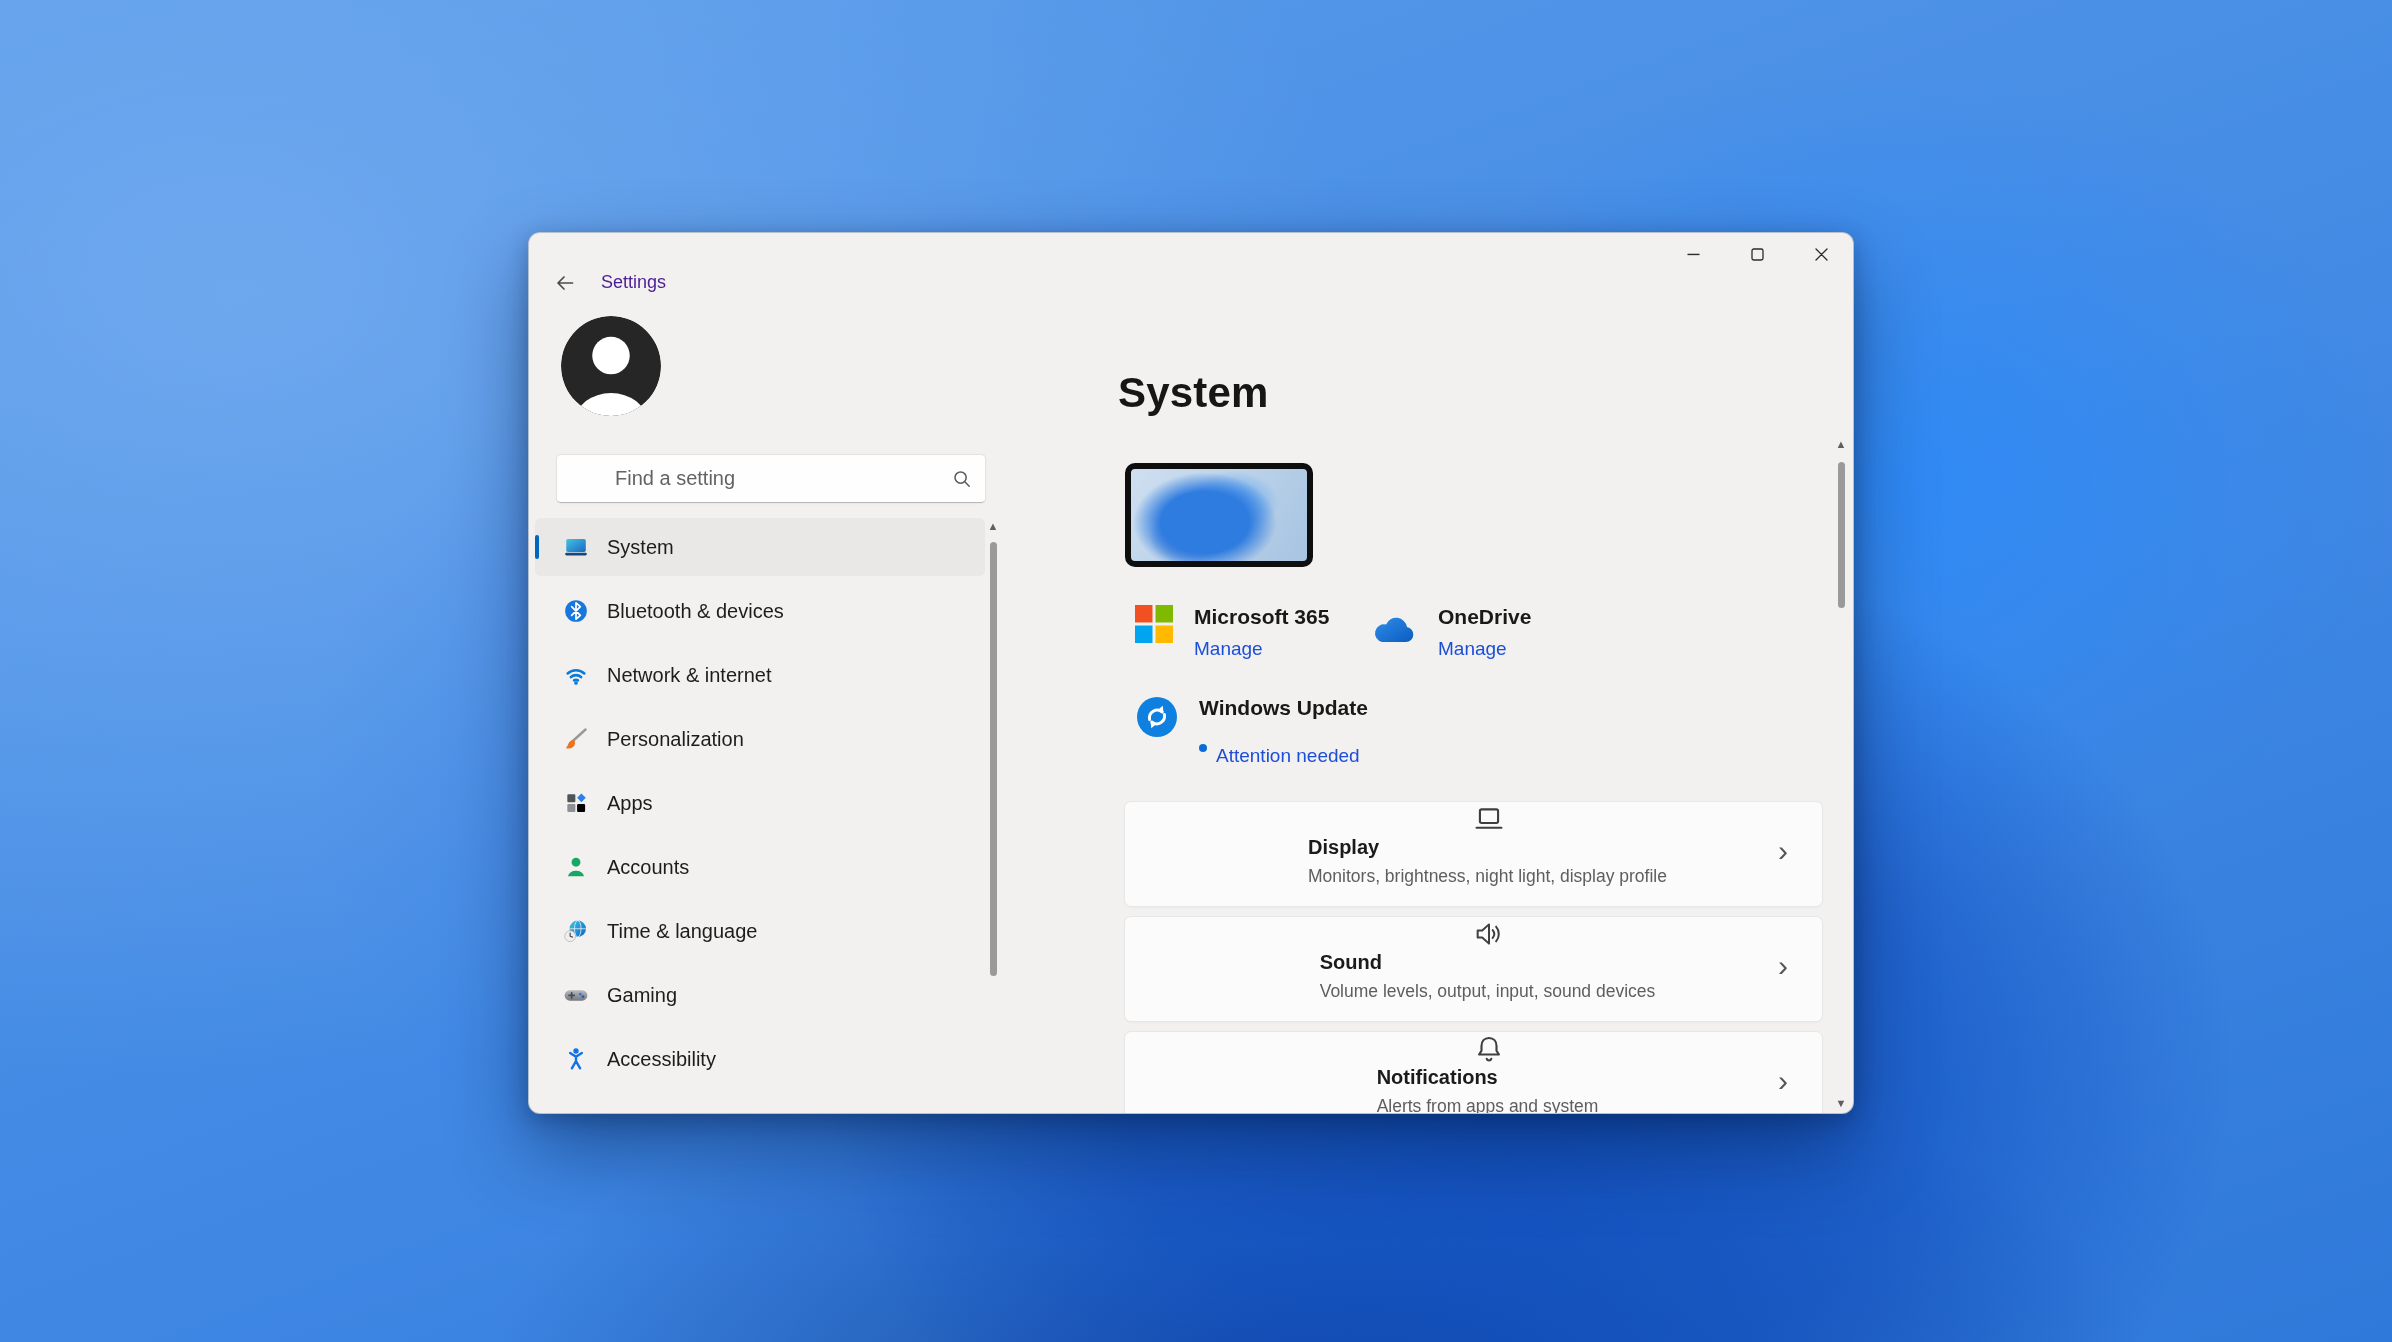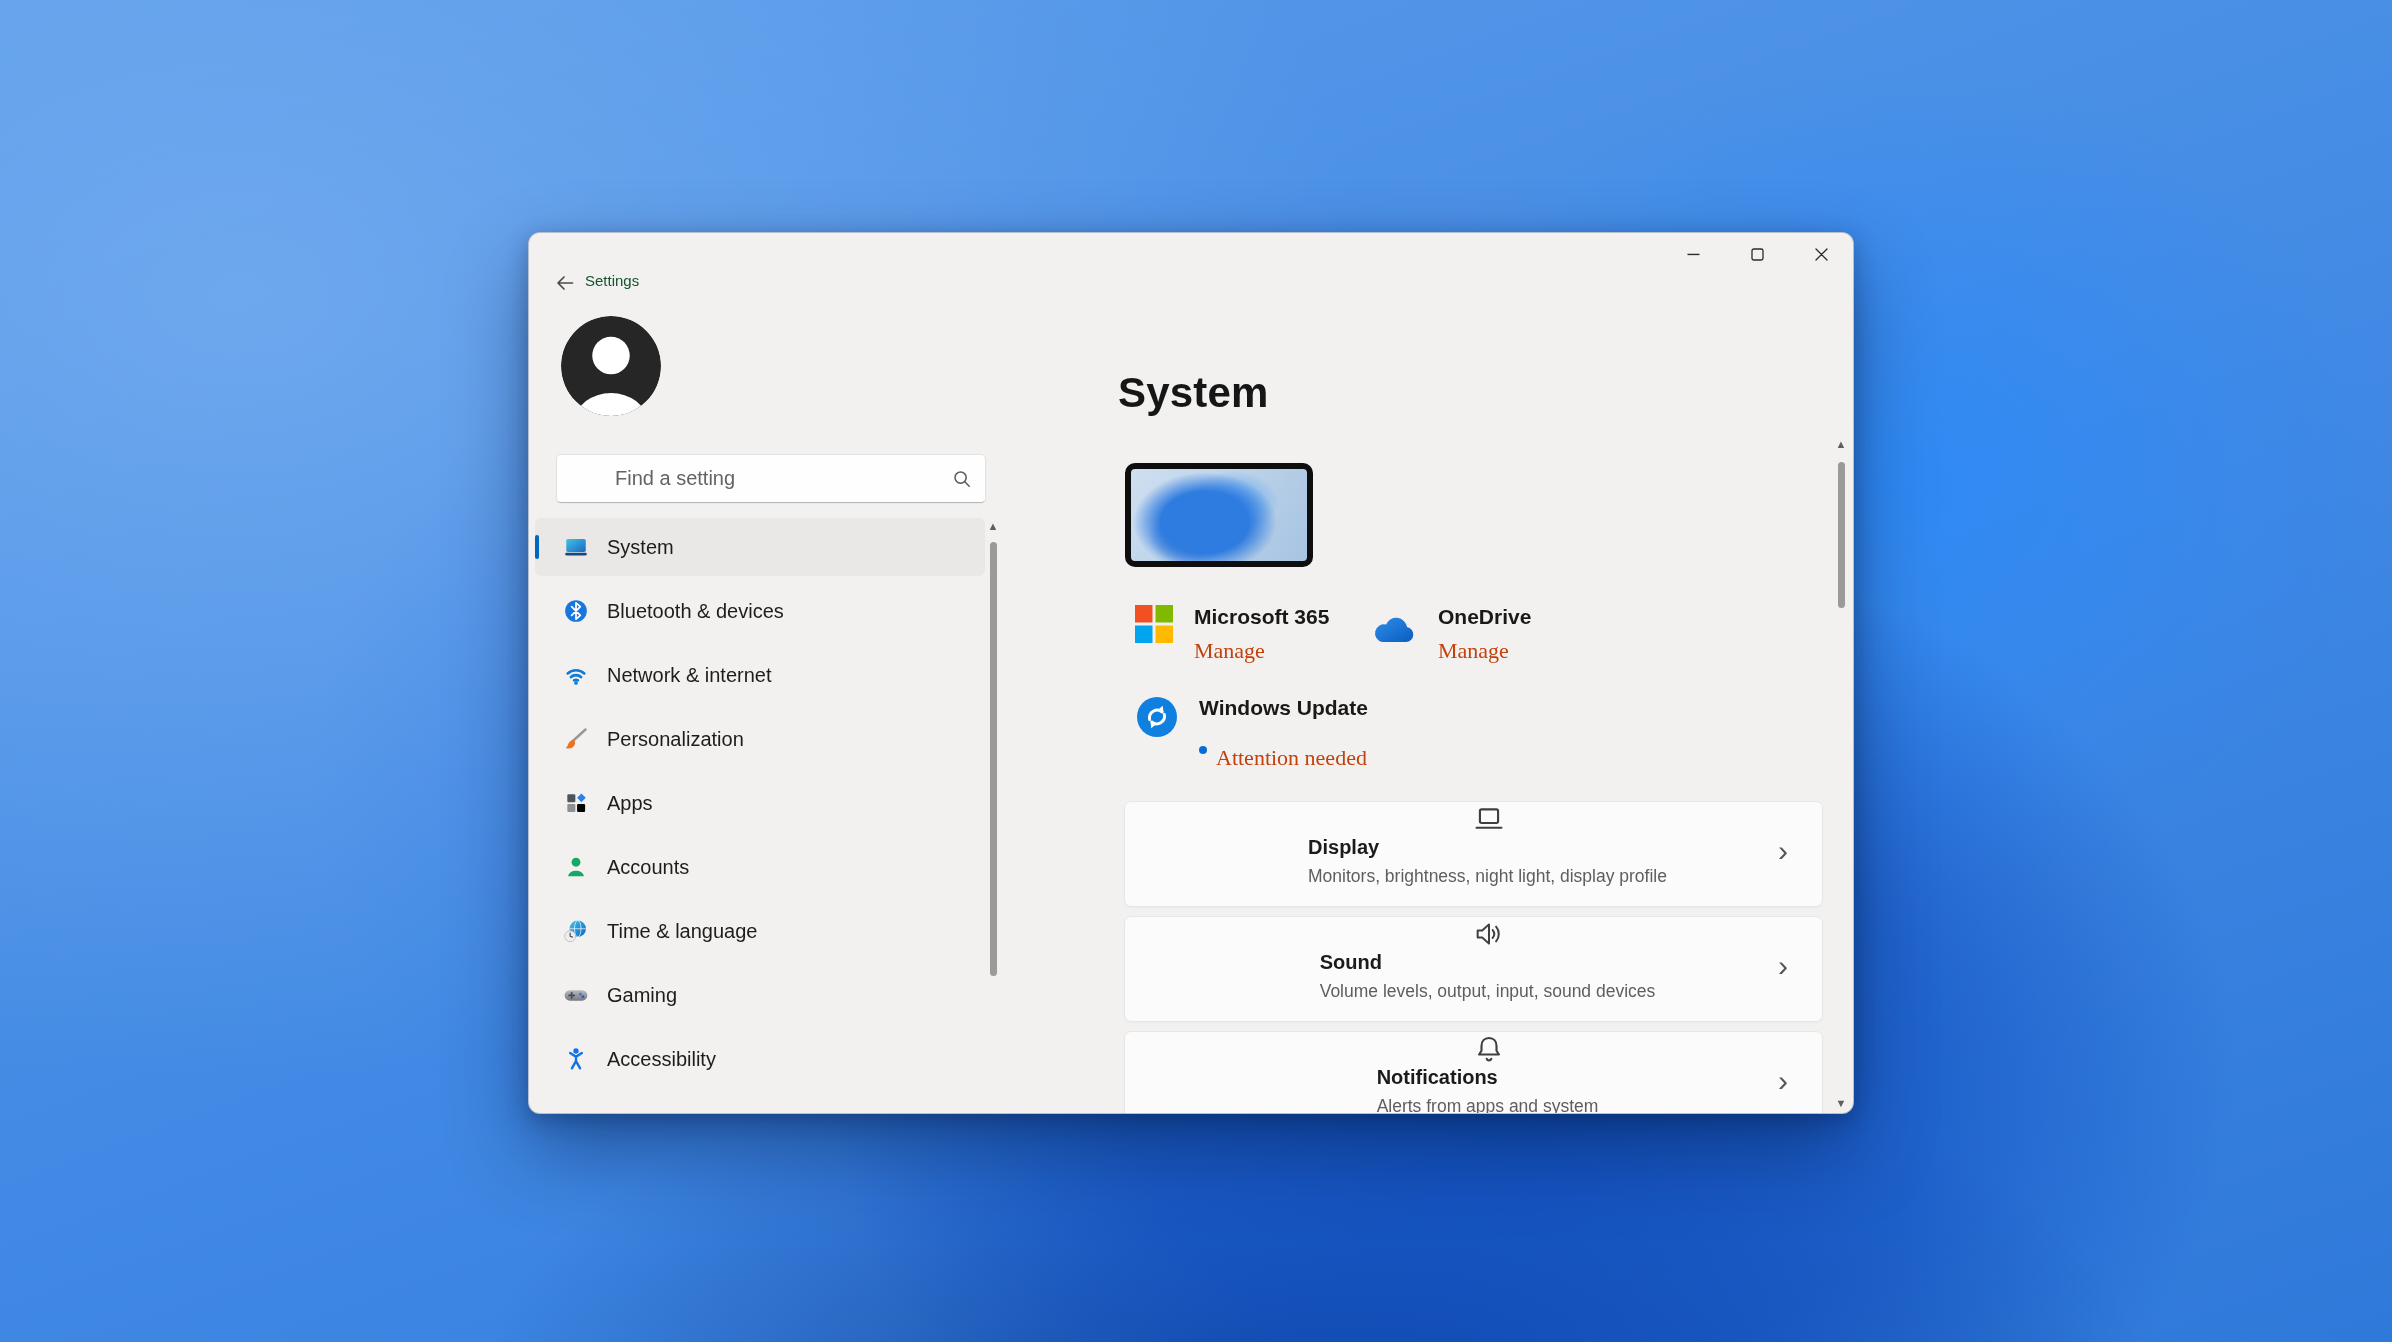--- a/index.html
+++ b/index.html
@@ -11,21 +11,21 @@
       radial-gradient(50% 62% at 49% 58%, rgba(32,105,226,.55) 0%, rgba(32,105,226,0) 72%),
       radial-gradient(60% 75% at 10% 22%, rgba(118,173,240,.75) 0%, rgba(118,173,240,0) 78%),
       radial-gradient(50% 40% at 55% 104%, rgba(10,53,140,.75) 0%, rgba(10,53,140,0) 70%),
       linear-gradient(160deg,#5b9dea 0%,#4189e4 55%,#2f79da 100%);}
   .window{position:absolute;left:528px;top:232px;width:1324px;height:880px;background:#f2f1ef;
     border-radius:12px;overflow:hidden;border:1px solid rgba(70,100,150,.35);
     box-shadow:0 36px 80px rgba(2,24,66,.45), 0 6px 22px rgba(2,24,66,.30);}
   
   .back-btn{position:absolute;left:18px;top:32px;width:36px;height:36px;border-radius:6px;
     display:flex;align-items:center;justify-content:center;cursor:pointer;}
-  .tb-title{position:absolute;left:56px;top:39px;font-size:15px;color:#14532d;}
+  .tb-title{position:absolute;left:72px;top:39px;font-size:18px;color:#4c1d95;}
   .win-controls{position:absolute;right:0;top:0;display:flex;}
   .win-btn{width:64px;height:42px;display:flex;align-items:center;justify-content:center;cursor:pointer;}
   
   .avatar{position:absolute;left:32px;top:83px;width:100px;height:100px;border-radius:50%;overflow:hidden;cursor:pointer;}
   .searchbox{position:absolute;left:27px;top:221px;width:428px;height:47px;background:#fefefe;
     border:1px solid #e2e2e2;border-bottom:1px solid #b7b7b7;border-radius:5px;
     display:flex;align-items:center;box-shadow:0 1px 2px rgba(0,0,0,.04);}
   .searchbox input{flex:1;border:0;outline:none;background:transparent;font-family:inherit;
     font-size:20px;color:#1b1b1b;padding:0 8px 0 14px;margin-left:44px;}
   .searchbox input::placeholder{color:#636363;}
@@ -50,21 +50,21 @@
   .device-img{position:absolute;left:596px;top:230px;width:176px;height:92px;border:6px solid #0e0e0e;border-radius:10px;
     background:
       radial-gradient(60% 80% at 42% 58%, #2f7ce0 0%, #2f7ce0 42%, rgba(47,124,224,0) 68%),
       radial-gradient(42% 55% at 58% 36%, #52a0f2 0%, rgba(82,160,242,0) 62%),
       radial-gradient(38% 50% at 33% 74%, #1c55c2 0%, rgba(28,85,194,0) 60%),
       linear-gradient(125deg,#cfdff0 0%,#a7c4e2 100%);}
   .quick-item{position:absolute;display:flex;align-items:flex-start;cursor:pointer;}
   .quick-ic{flex:0 0 auto;}
   .quick-text{margin-left:21px;}
   .quick-title{font-size:21px;font-weight:700;color:#191919;line-height:24px;}
-  .quick-sub{font-size:22px;color:#c2410c;margin-top:9px;font-family:Liberation Serif, serif;}
+  .quick-sub{font-size:19px;color:#1d4ed8;margin-top:9px;}
   .update-status{display:flex;align-items:center;margin-top:9px;}
   .status-dot{width:8px;height:8px;border-radius:50%;margin-right:9px;}
   .cards{position:absolute;left:595px;top:568px;width:699px;}
   .card{position:relative;height:104px;background:#fbfbfb;border:1px solid #e7e7e7;border-radius:7px;
     margin-bottom:9px;display:flex;align-items:center;cursor:pointer;box-shadow:0 1px 2px rgba(0,0,0,.03);flex-direction:column;}
   .card-ic{width:34px;height:34px;margin-left:30px;display:flex;align-items:center;justify-content:center;}
   .card-text{margin-left:28px;}
   .card-title{font-size:20px;font-weight:600;color:#1b1b1b;}
   .card-sub{font-size:17.5px;color:#5e5e5e;margin-top:7px;}
   .chev{position:absolute;right:34px;top:50%;transform:translateY(-58%);font-size:30px;color:#565656;}

